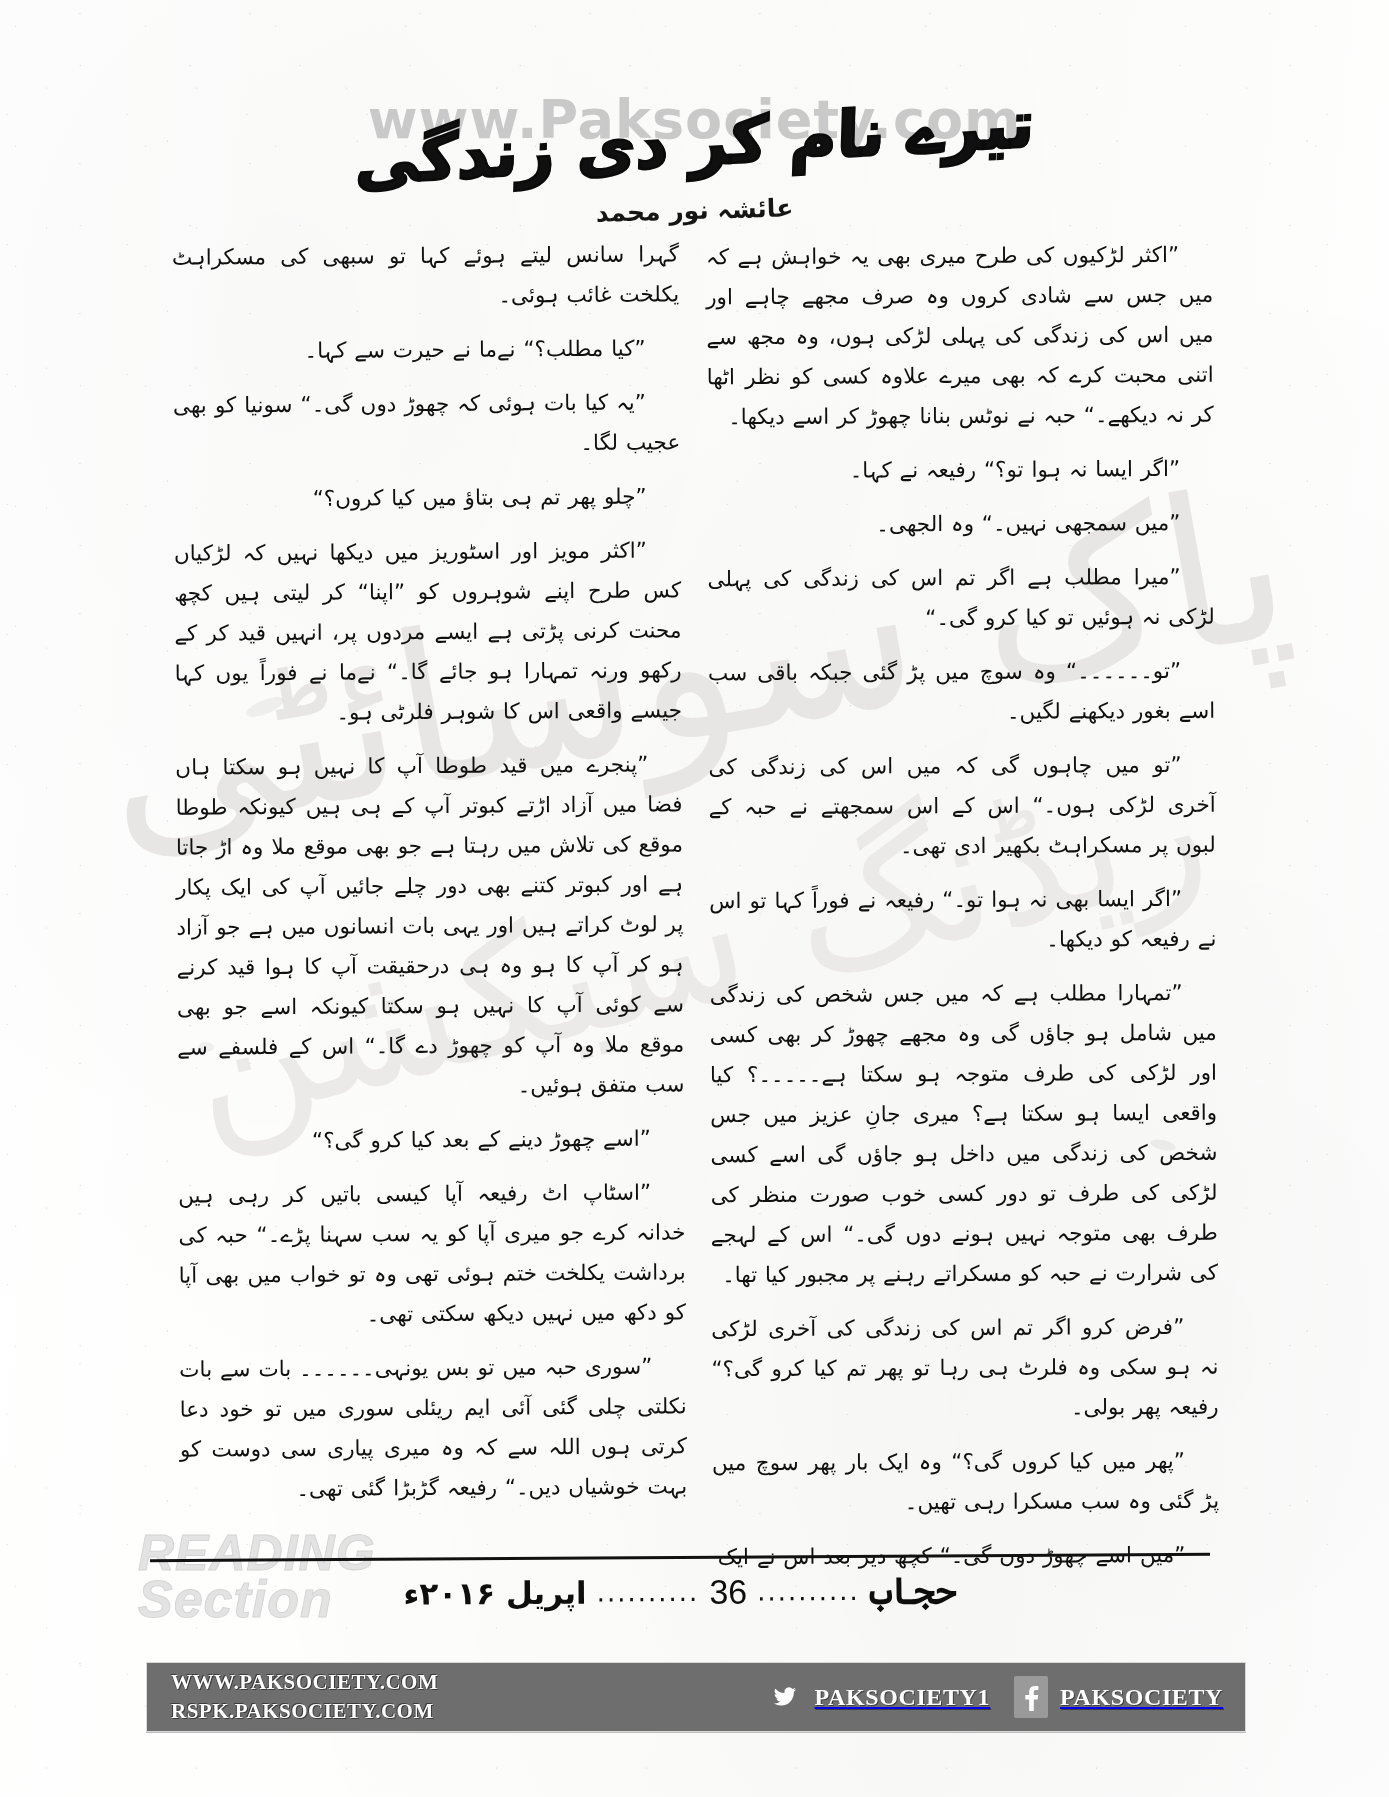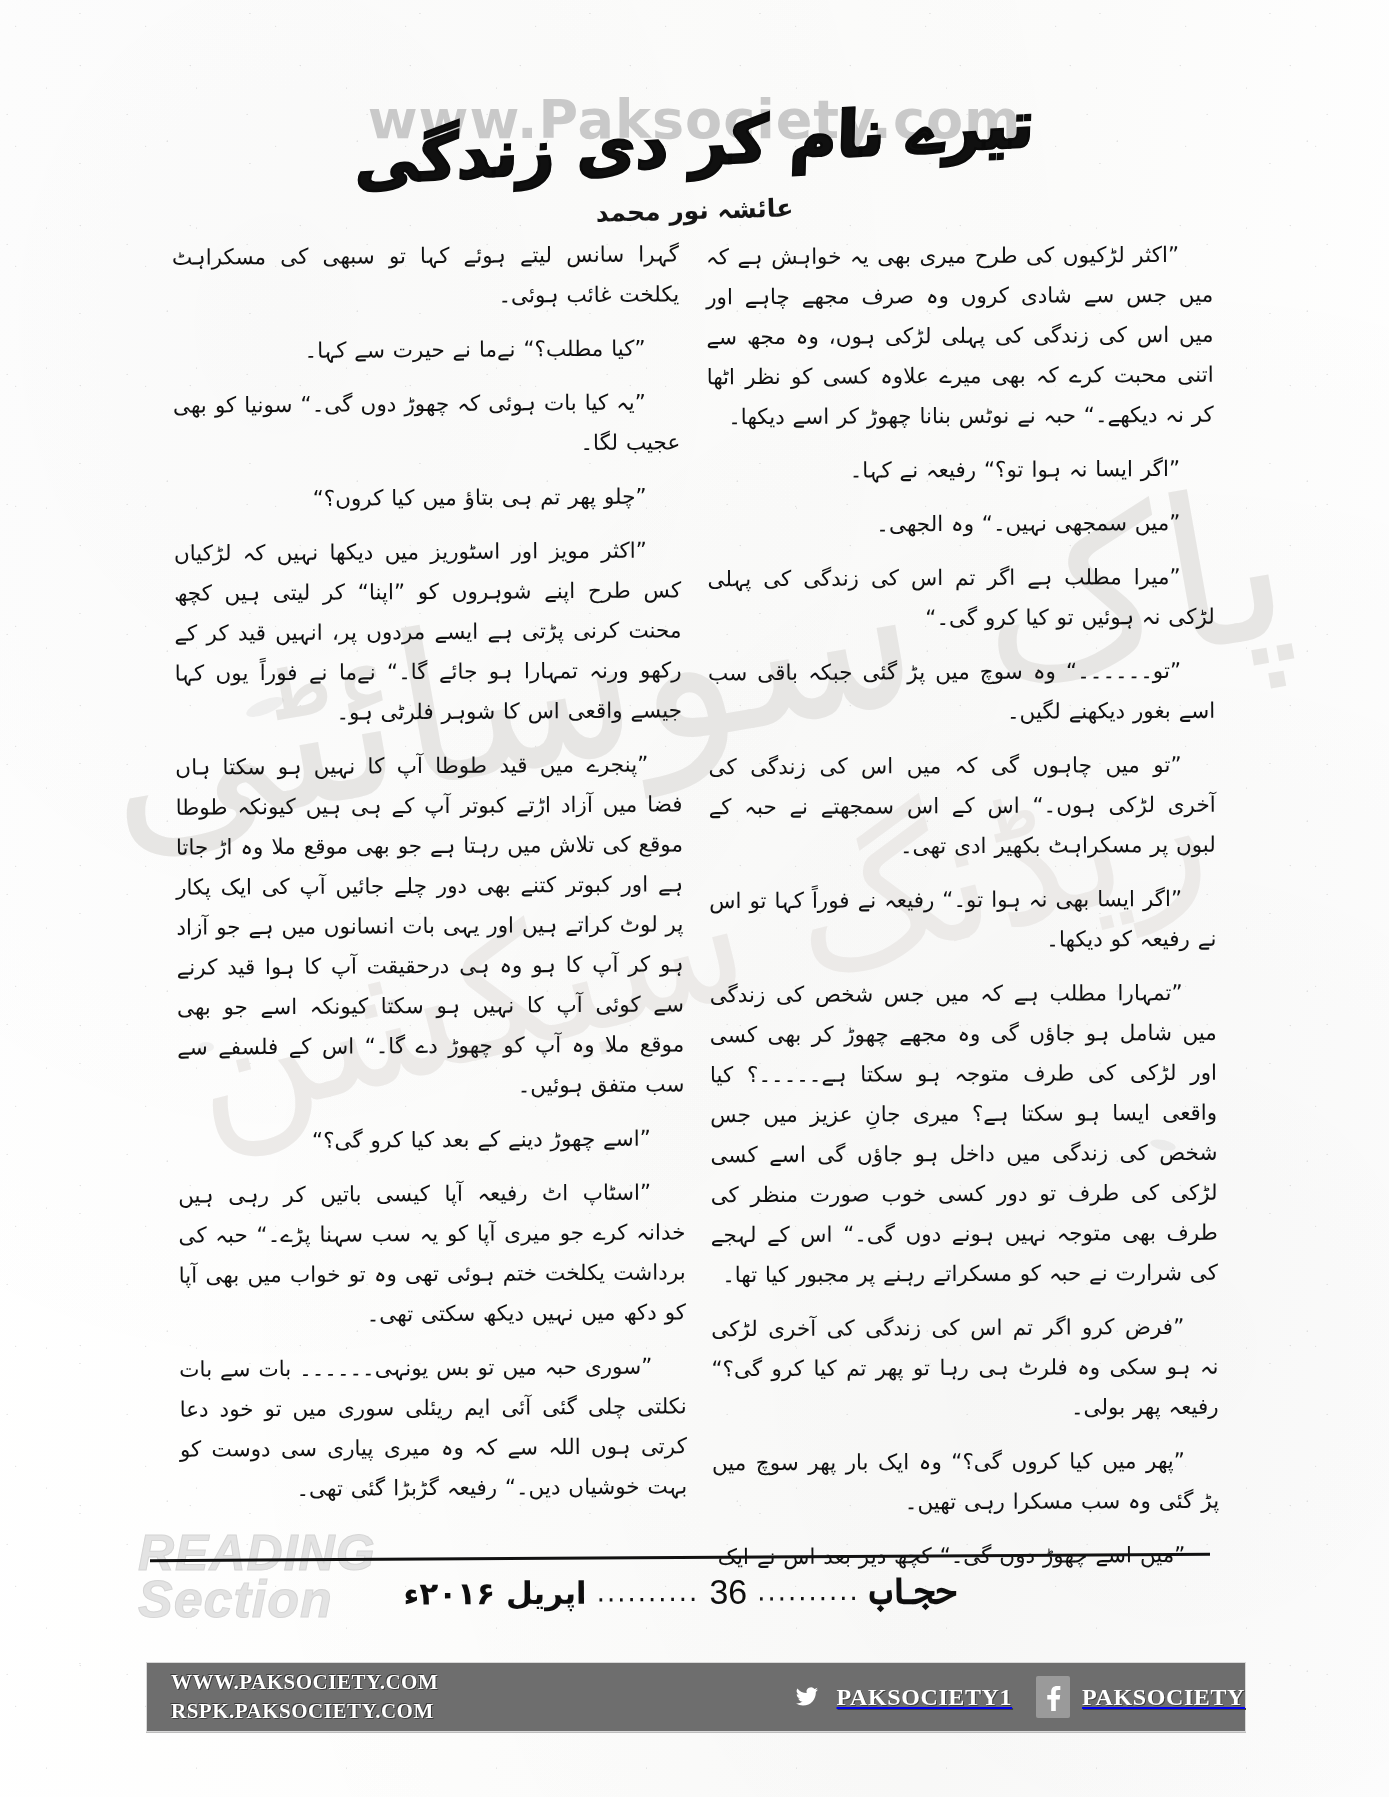--- a/index.html
+++ b/index.html
@@ -134,21 +134,21 @@
     text-shadow:1px 1px 0 #3b3b3b,-1px -1px 0 #3b3b3b;letter-spacing:.5px;
   }
   .banner .lib{
     width:250px;text-align:center;
     font-family:"Liberation Serif","DejaVu Serif",serif;
     font-weight:700;font-size:21px;line-height:1.38;color:#fff;
     text-shadow:1px 1px 0 #3b3b3b,-1px -1px 0 #3b3b3b;letter-spacing:.5px;
   }
   .banner .spacer{flex:1 1 auto;}
   .banner .social{
-    display:flex;align-items:center;gap:0;
+    display:flex;align-items:center;gap:0;padding-right:22px;
   }
   .soc{display:flex;align-items:center;}
   .soc .ic{
     width:40px;height:40px;display:flex;align-items:center;justify-content:center;
     border-radius:4px;background:#8c8c8c;margin-right:10px;position:relative;
   }
   .soc .ic svg{display:block;}
   .soc .lbl{
     font-family:"Liberation Serif","DejaVu Serif",serif;
     font-weight:700;font-size:24px;color:#fff;letter-spacing:.6px;

